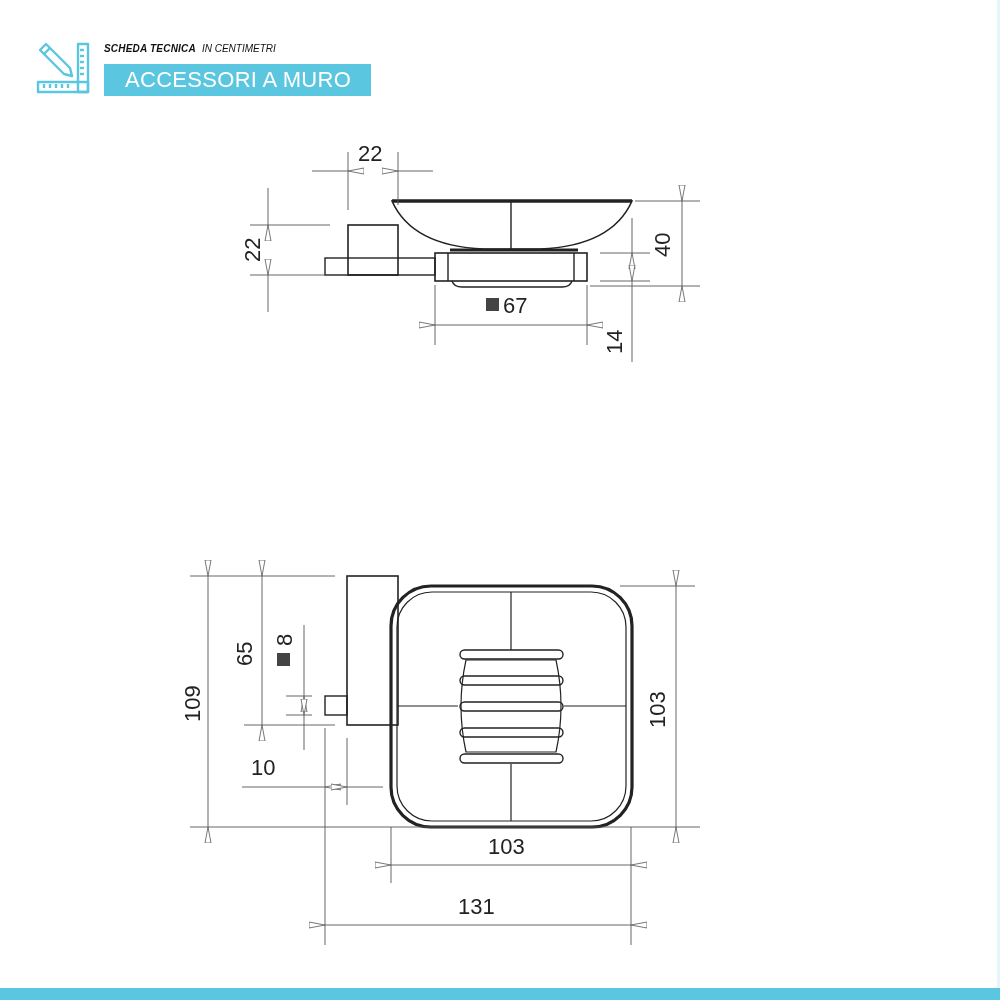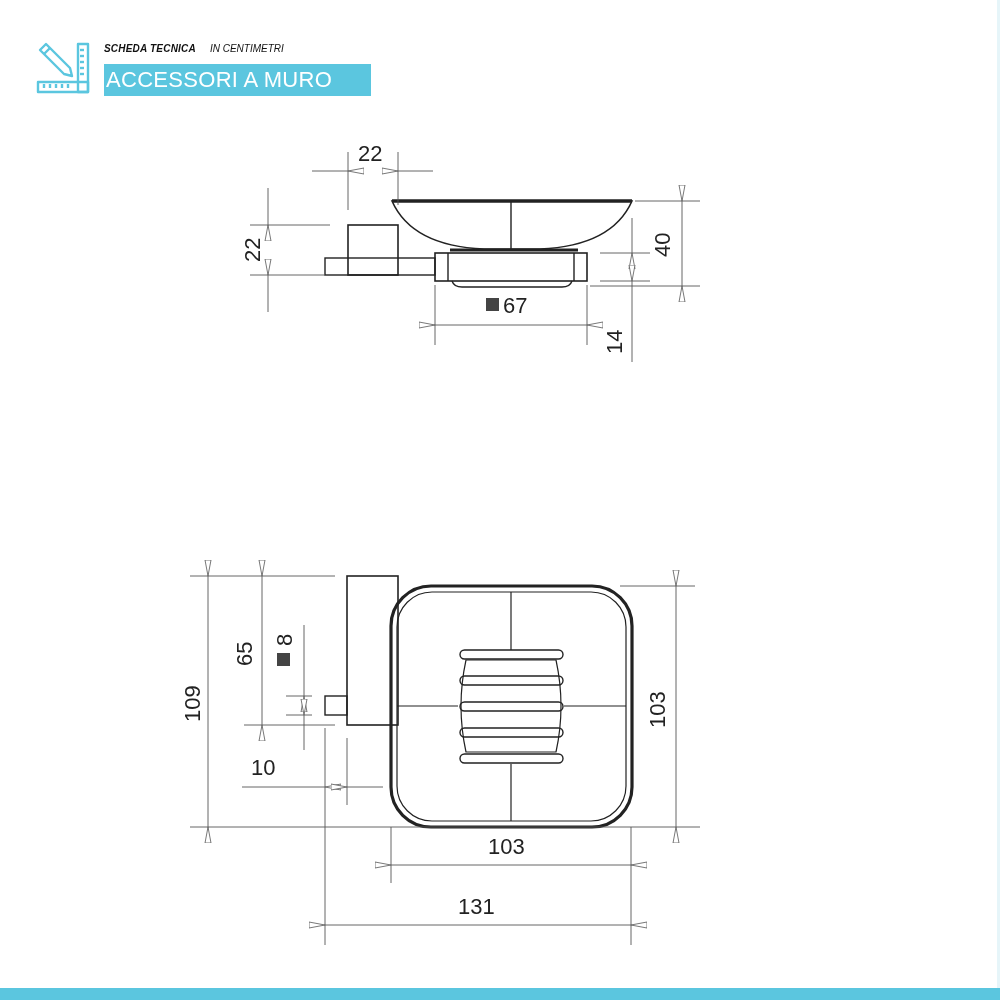--- a/index.html
+++ b/index.html
@@ -11,26 +11,26 @@
     .page-frame {
       position: absolute; left: 0; top: 0; width: 1000px; height: 1000px;
     }
     .header { position: absolute; left: 36px; top: 38px; }
     .header-icon { position: absolute; left: 0; top: 2px; width: 56px; height: 56px; }
     .title-line {
       position: absolute; left: 68px; top: 0; white-space: nowrap;
       font-style: italic; font-weight: bold; color: #111;
     }
     .title-main { font-size: 10px; letter-spacing: 0.2px; }
-    .title-sub { font-size: 10px; font-weight: normal; margin-left: 14px; }
+    .title-sub { font-size: 10px; font-weight: normal; margin-left: 6px; }
     .category-banner {
       position: absolute; left: 68px; top: 26px;
       width: 267px; height: 32px; background: #5bc6df;
       color: #ffffff; font-size: 22px; line-height: 32px;
-      padding-left: 2px; box-sizing: border-box; letter-spacing: 0.3px;
+      padding-left: 21px; box-sizing: border-box; letter-spacing: 0.3px;
       white-space: nowrap;
     }
     .bottom-bar {
       position: absolute; left: 0; top: 988px; width: 1000px; height: 12px;
       background: #5bc6df;
     }
     .right-edge {
       position: absolute; left: 997px; top: 0; width: 3px; height: 1000px;
       background: #e6f5f9;
     }

